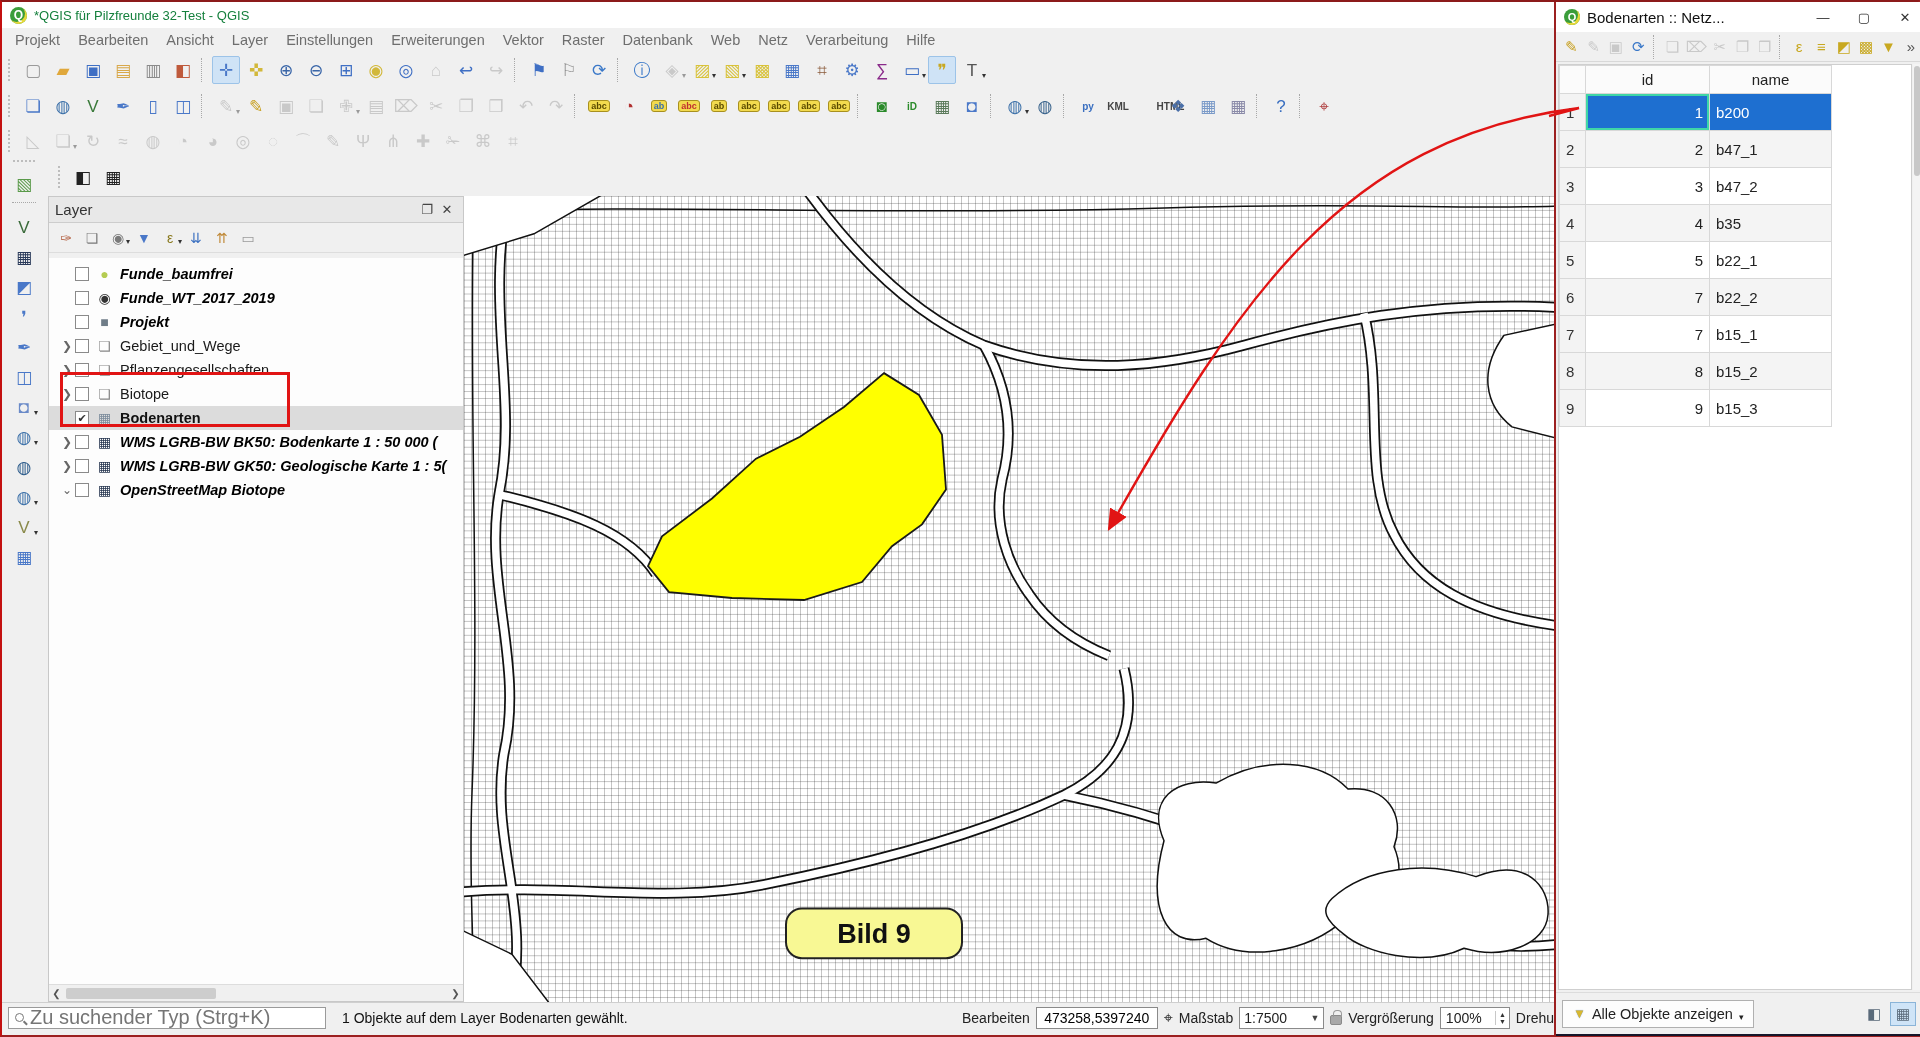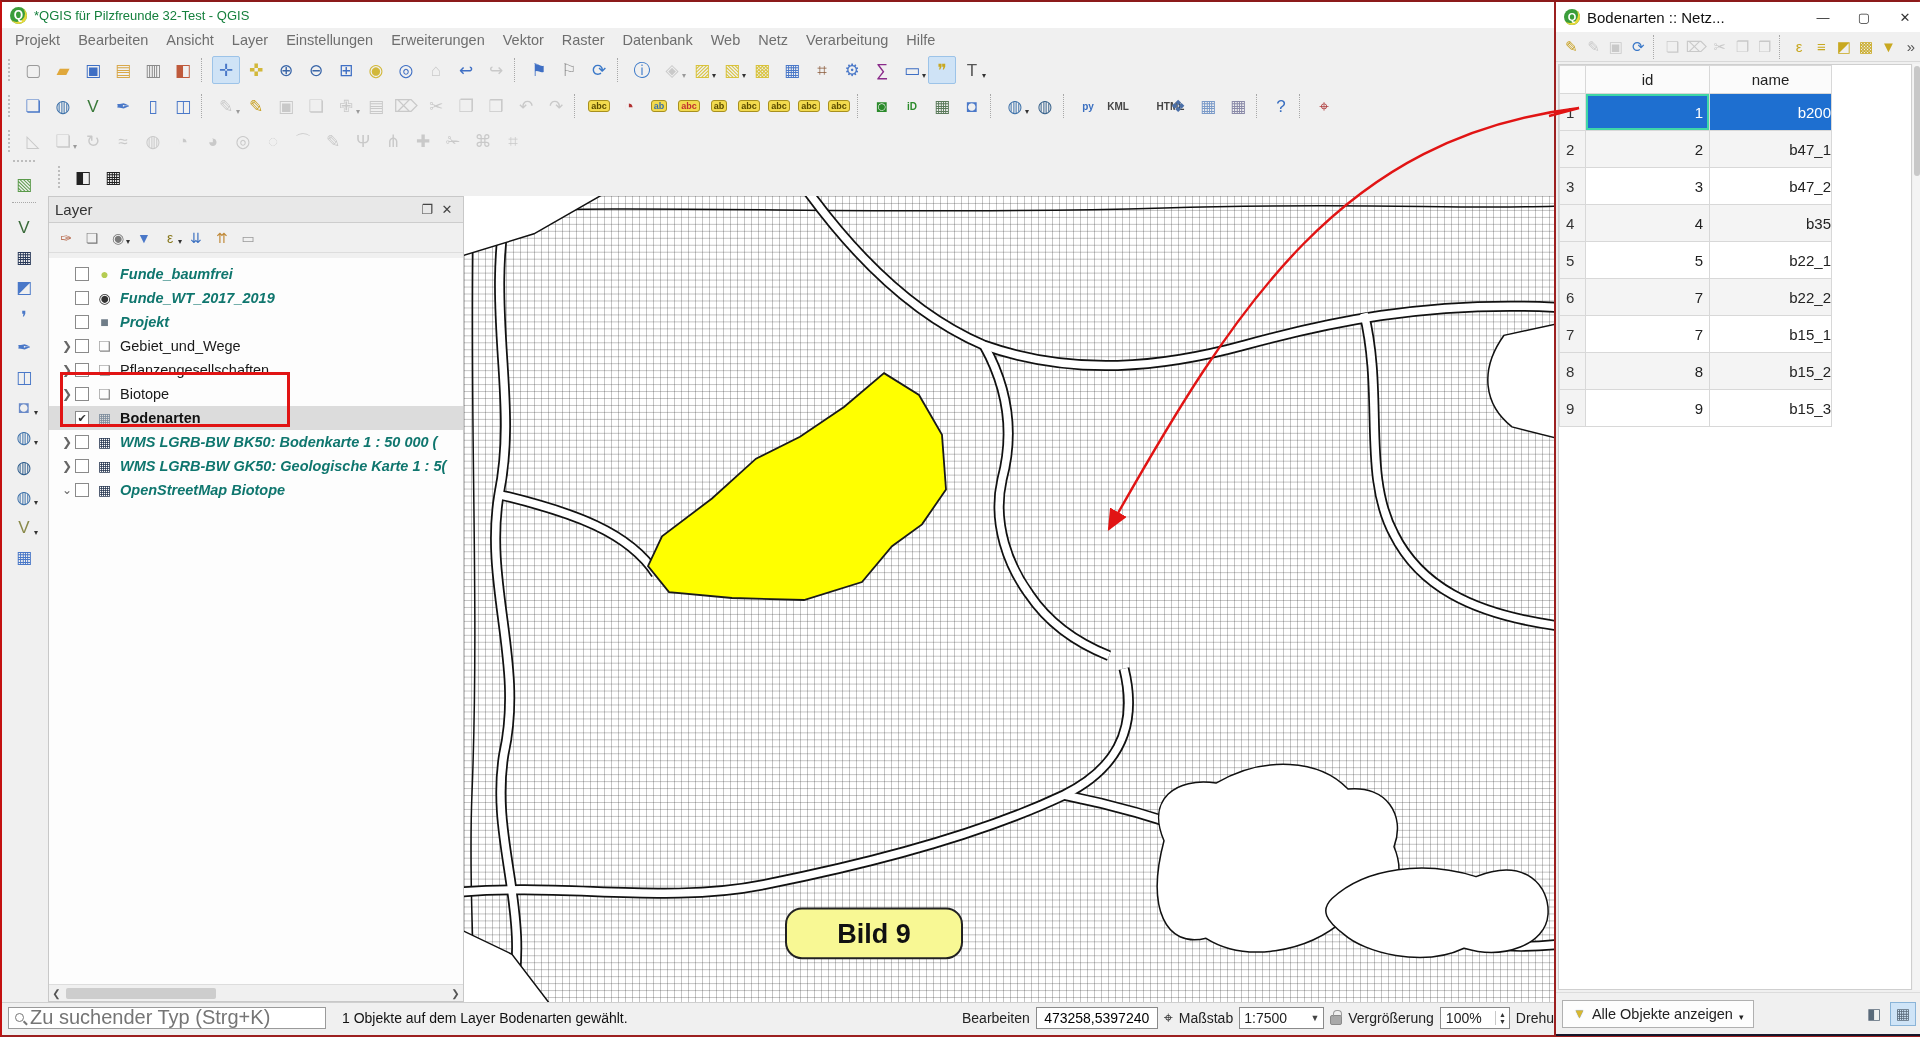--- a/index.html
+++ b/index.html
@@ -51,21 +51,21 @@
   .lp-tools .tbtn { width:24px; height:24px; } .lp-tools .tbtn .glyph { font-size:14px; }
   #layer-tree { padding-top:4px; background:#f7f7f7; position:absolute; top:61px; bottom:16px; left:0; right:0;
                 overflow:hidden; border-bottom:1px solid #ddd; background:#fdfdfd; }
   .lrow { height:24px; display:flex; align-items:center; white-space:nowrap; overflow:hidden; padding-left:10px; }
   .lrow.selected { background:#dcdcdc; }
   .lrow .exp { width:16px; font-size:12px; color:#666; text-align:center; flex:0 0 16px; }
   .lrow .cb { width:14px; height:14px; border:1px solid #8a8a8a; background:#fff; margin-right:7px; flex:0 0 14px;
               font-size:11px; line-height:12px; text-align:center; color:#333; }
   .lrow .licon { width:17px; margin-right:7px; font-size:14px; text-align:center; flex:0 0 17px; }
   .lrow .llabel { font-size:14.5px; }
-  .lrow.muted .llabel { color:#0f766e; font-style:italic; font-weight:bold; }
+  .lrow.muted .llabel { color:#000000; font-style:italic; font-weight:bold; }
   .lrow.plain .llabel { color:#1a1a1a; }
   .lrow.selected .llabel { color:#111; font-weight:bold; text-decoration:underline; }
   .lp-hscroll { position:absolute; left:0; right:0; bottom:0; height:15px; background:#f0f0f0; display:flex; align-items:center; }
   .lp-hscroll .arr { width:15px; text-align:center; font-size:10px; color:#555; }
   .lp-hscroll .track { flex:1; height:13px; background:#f0f0f0; position:relative; }
   .lp-hscroll .thumb { position:absolute; left:2px; top:1px; width:150px; height:11px; background:#cdcdcd; border-radius:2px; }
 
   
   #map { position:absolute; left:462px; top:194px; width:1090px; bottom:33px; background:#fff; overflow:hidden; }
   #map svg { display:block; width:100%; height:100%; }
@@ -108,21 +108,21 @@
   .aw-toolbar .tbtn { width:25px; height:25px; } .aw-toolbar .tbtn .glyph { font-size:15px; }
   .aw-tablewrap { position:absolute; top:62px; left:2px; right:10px; bottom:46px; background:#fff; overflow:hidden;
                   border:1px solid #cfcfcf; }
   table.attr { border-collapse:collapse; table-layout:fixed; width:272px; }
   table.attr col.c-num { width:26px; } table.attr col.c-id { width:124px; } table.attr col.c-name { width:122px; }
   table.attr th, table.attr td { border:1px solid #d8d8d8; font-weight:normal; font-size:15px; overflow:hidden; }
   table.attr thead th { height:28px; background:#fbfbfb; text-align:center; color:#222; }
   table.attr tbody tr { height:37px; }
   table.attr tbody th { background:#f3f3f3; color:#333; text-align:left; padding-left:6px; }
   table.attr td.cid { text-align:right; padding-right:6px; }
-  table.attr td.cname { text-align:right; padding-left:6px; }
+  table.attr td.cname { text-align:left; padding-left:6px; }
   table.attr tbody tr:nth-child(even) td { background:#f4f4f4; }
   table.attr tbody tr.selected td { background:#1e6fd0; color:#fff; }
   table.attr tbody tr.selected td.cid { box-shadow:inset 0 0 0 2px #3fd6a7; }
   .aw-vscroll { position:absolute; right:1px; top:62px; width:8px; bottom:46px; background:#f4f4f4; }
   .aw-vscroll .thumb { position:absolute; top:2px; left:1px; width:6px; height:110px; background:#c8c8c8; border-radius:3px; }
   .aw-footer { position:absolute; left:0; right:0; bottom:2px; height:42px; background:#f0f0f0; display:flex;
                align-items:center; padding:0 6px; border-top:1px solid #dcdcdc; }
   .aw-footer .fbtn { height:28px; border:1px solid #b0b0b0; background:#fdfdfd; display:flex; align-items:center;
                gap:6px; padding:0 10px; font-size:14.5px; color:#222; }
   .aw-footer .fbtn .funnel { color:#d8b830; font-size:13px; text-shadow:0 0 1px #4a78c8; }

